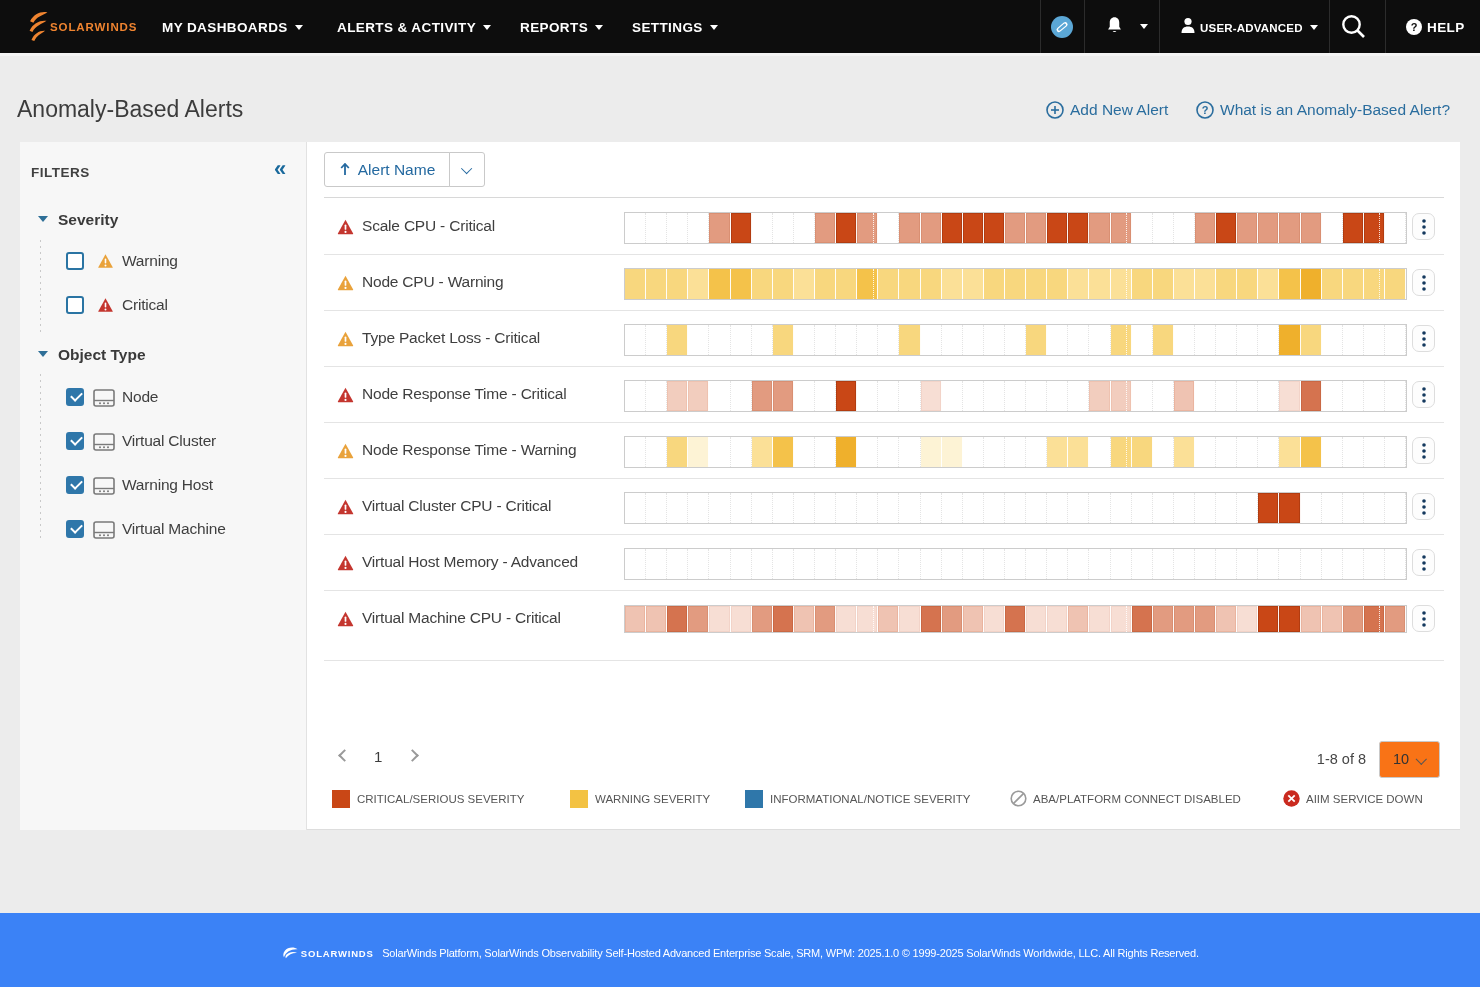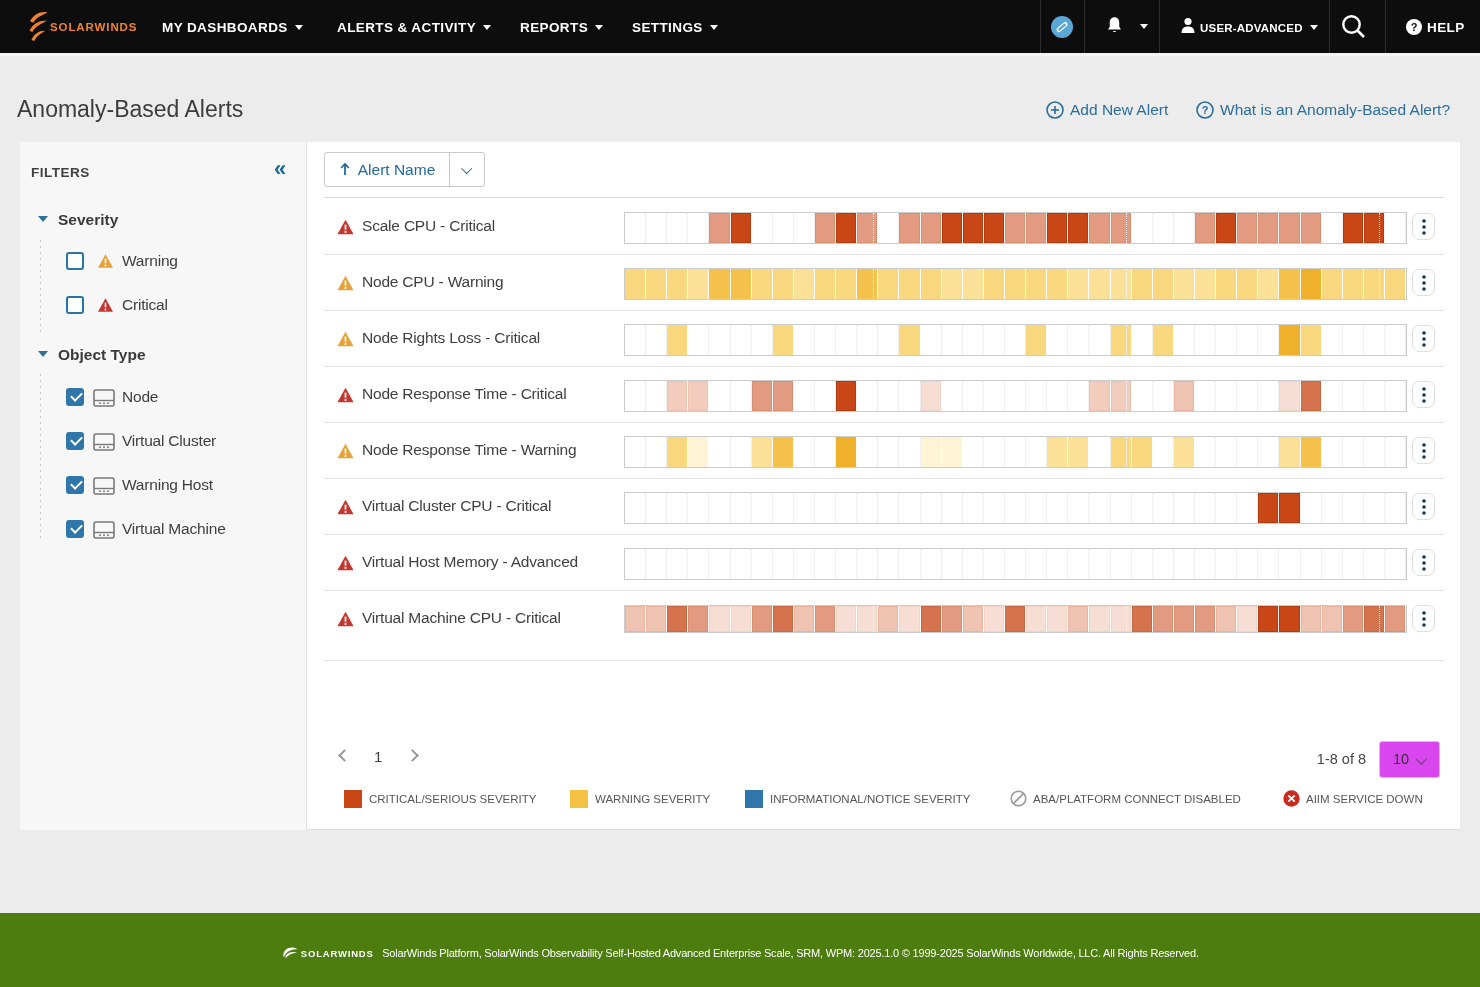--- a/index.html
+++ b/index.html
@@ -51,29 +51,29 @@
 .hm i:last-child { border-right:none; }
 .hm s { position:absolute; top:0; bottom:0; width:0; border-left:1px dotted rgba(255,255,255,0.85); }
 .hm i.e { background:#fff; border-right:1px dotted #e4e4e4; }
 .kebab { position:absolute; right:9px; top:14px; width:23px; height:27px; background:#fdfdfd; border:1px solid #ddd; border-radius:7px; text-align:center; padding-top:5px; }
 .axis { position:absolute; left:300px; top:46px; width:782px; height:16px; font-size:13.5px; color:#454545; }
 .axis span { position:absolute; transform:translateX(-50%); }
 
 
 .pag { position:absolute; left:304px; top:605px; width:1120px; height:32px; font-size:15px; color:#3c3c3c; }
 .meta { position:absolute; right:78px; top:4px; font-size:14.5px; color:#454545; }
-.psel { position:absolute; right:4px; top:-6px; width:61px; height:37px; border:1px solid #c9c9c9; border-radius:3px; background:#d946ef; font-size:14.5px; color:#333; line-height:35px; padding-left:13px; }
+.psel { position:absolute; right:4px; top:-6px; width:61px; height:37px; border:1px solid #c9c9c9; border-radius:3px; background:#f97316; font-size:14.5px; color:#333; line-height:35px; padding-left:13px; }
 .psel:after { content:""; position:absolute; right:13px; top:14px; width:7px; height:7px; border-left:1.8px solid #555; border-bottom:1.8px solid #555; transform:rotate(-45deg) translateY(-1px); }
 .legend { position:absolute; left:304px; top:648px; width:1120px; height:20px; font-size:11.5px; color:#565656; }
 .legend .li { position:absolute; top:0; }
 .legend .sq { display:inline-block; width:18px; height:18px; vertical-align:-5px; margin-right:7px; }
 .legend svg { vertical-align:-4px; margin-right:6px; }
 
 
-.footer { position:absolute; left:0; top:913px; width:1480px; height:74px; background:#4d7c0f;padding-left:40px; }
+.footer { position:absolute; left:0; top:913px; width:1480px; height:74px; background:#3b82f6;padding-left:40px; }
 .fwrap { position:absolute; left:283px; top:32px; color:#fff; font-size:11px; letter-spacing:-0.2px; }
 </style></head>
 <body>
 
 <div style="position:absolute;left:0;top:53px;width:1480px;height:3px;background:#f4f4f4"></div>
 <div class="nav">
   <svg class="logo" width="19" height="30" viewBox="0 0 20 32">
     <path d="M1 11 C5 3 13 0 19.5 1.5 C14 4.5 8 6 4.5 12.5 Z" fill="#ef8430"></path>
     <path d="M0.5 21 C4 13 12 9.5 18.5 10.5 C13.5 14 7 15.5 3.5 22.5 Z" fill="#ef8430"></path>
     <path d="M2.5 31 C5 24 11.5 20.5 17 21 C12.5 24.5 8 26 5.5 32 Z" fill="#ef8430"></path>
@@ -313,21 +313,21 @@
             <circle cx="2" cy="8" r="1.8" fill="#14395e"></circle>
             <circle cx="2" cy="14" r="1.8" fill="#14395e"></circle>
           </svg></div>
 </div>
 <div class="arow" style="top:169px;height:56px">
   <svg class="tri" viewBox="0 0 16 16">
           <path d="M8 1.2 L15.2 14.2 Q15.5 14.8 14.8 14.8 L1.2 14.8 Q0.5 14.8 0.8 14.2 Z" fill="#e9a23b"></path>
           <rect x="7.2" y="5.6" width="1.6" height="5" rx="0.8" fill="#fff"></rect>
           <circle cx="8" cy="12.6" r="1" fill="#fff"></circle>
         </svg>
-        <span class="alabel">Node Rights Loss - Critical</span>
+        <span class="alabel">Type Packet Loss - Critical</span>
   <div class="hm" style="top:13px">
           <i class="e"></i>
           <i class="e"></i>
           <i style="background:#f8d77e"></i>
           <i class="e"></i>
           <i class="e"></i>
           <i class="e"></i>
           <i class="e"></i>
           <i style="background:#f8d77e"></i>
           <i class="e"></i>
@@ -648,21 +648,21 @@
 
   <div class="pag">
     <span style="position:absolute;left:16px;top:4px;width:9px;height:9px;border-left:2px solid #999;border-bottom:2px solid #999;transform:rotate(45deg)"></span>
     <span style="position:absolute;left:50px;top:1px">1</span>
     <span style="position:absolute;left:84px;top:4px;width:9px;height:9px;border-right:2px solid #999;border-bottom:2px solid #999;transform:rotate(-45deg)"></span>
     <span class="meta">1-8 of 8</span>
     <div class="psel">10</div>
   </div>
 
   <div class="legend">
-    <span class="li" style="left:20px"><span class="sq" style="background:#c94716"></span>CRITICAL/SERIOUS SEVERITY</span>
+    <span class="li" style="left:8px"><span class="sq" style="background:#c94716"></span>CRITICAL/SERIOUS SEVERITY</span>
     <span class="li" style="left:246px"><span class="sq" style="background:#f3c243"></span>WARNING SEVERITY</span>
     <span class="li" style="left:421px"><span class="sq" style="background:#2f77aa"></span>INFORMATIONAL/NOTICE SEVERITY</span>
     <span class="li" style="left:686px"><svg width="17" height="17" viewBox="0 0 17 17">
           <circle cx="8.5" cy="8.5" r="7.3" fill="none" stroke="#9a9a9a" stroke-width="1.6"></circle>
           <line x1="3.6" y1="13.4" x2="13.4" y2="3.6" stroke="#9a9a9a" stroke-width="1.6"></line>
         </svg>ABA/PLATFORM CONNECT DISABLED</span>
     <span class="li" style="left:959px"><svg width="17" height="17" viewBox="0 0 17 17">
           <circle cx="8.5" cy="8.5" r="8.2" fill="#ca2a1f"></circle>
           <line x1="5.3" y1="5.3" x2="11.7" y2="11.7" stroke="#fff" stroke-width="1.8"></line>
           <line x1="11.7" y1="5.3" x2="5.3" y2="11.7" stroke="#fff" stroke-width="1.8"></line>

